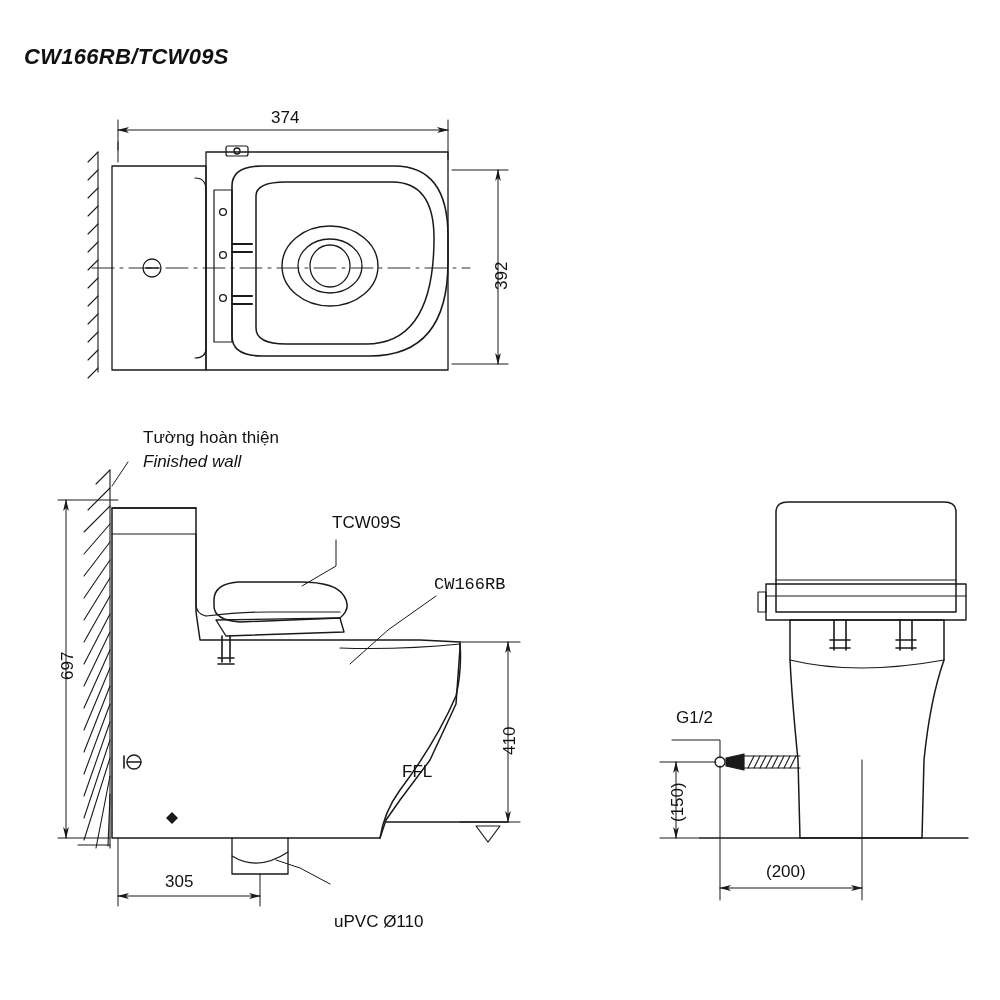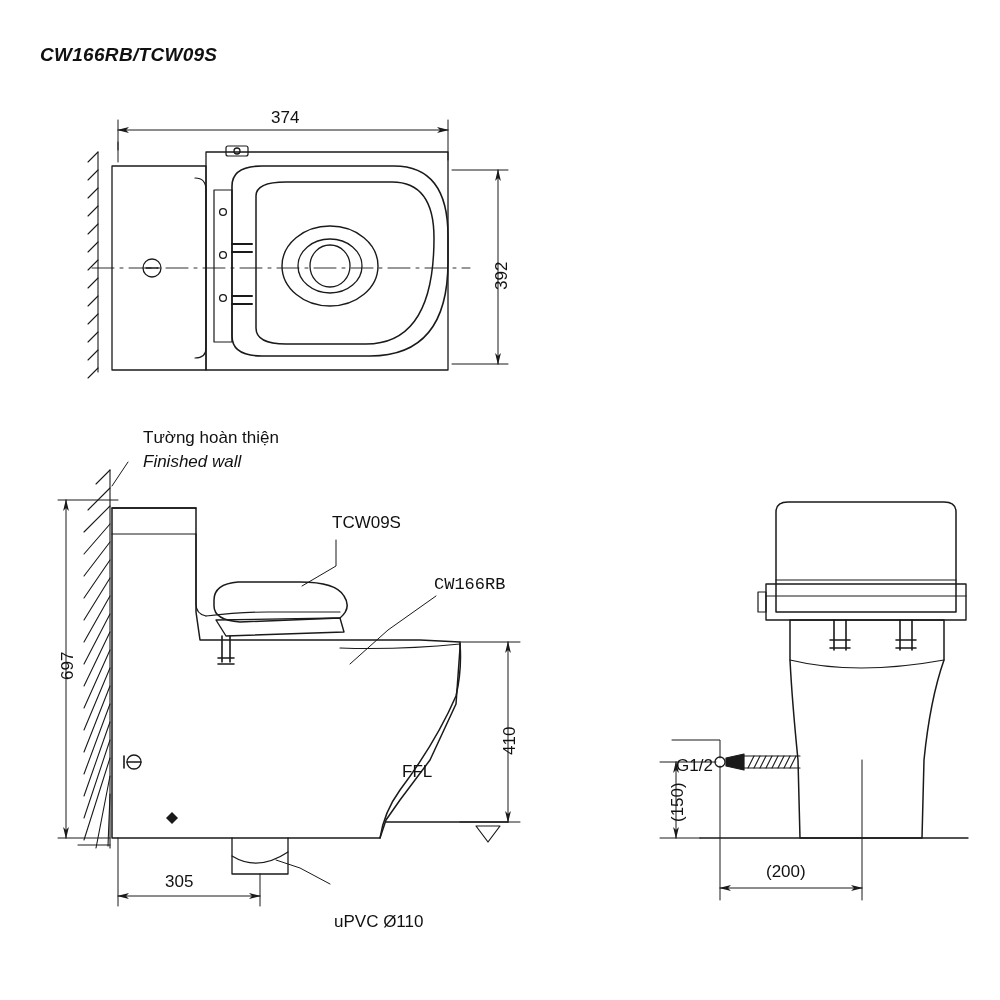--- a/index.html
+++ b/index.html
@@ -14,23 +14,23 @@
     font-family: "Liberation Sans", sans-serif;
     color: #1a1a1a;
     overflow: hidden;
   }
   #sheet {
     position: absolute;
     inset: 0;
   }
   .title {
     position: absolute;
-    left: 40px;
+    left: 24px;
     top: 44px;
-    font-size: 19px;
+    font-size: 22px;
     font-weight: bold;
     font-style: italic;
     letter-spacing: 0.3px;
     color: #111;
   }
   .lbl {
     position: absolute;
     font-size: 17px;
     color: #111;
     white-space: nowrap;
@@ -281,19 +281,19 @@
   <div class="lbl" style="left:402px; top:762px;">FFL</div>
 
   <div class="lbl" style="left:334px; top:876px;margin-top:36px;">uPVC Ø110</div>
 
   <div class="lbl vert" style="left:58px; top:680px;">697</div>
 
   <div class="lbl vert" style="left:500px; top:755px;">410</div>
 
   <div class="lbl" style="left:165px; top:872px;text-align:center;">305</div>
 
-  <div class="lbl" style="left:676px; top:708px;margin-top:48px;">G1/2</div>
+  <div class="lbl" style="left:676px; top:708px;">G1/2</div>
 
   <div class="lbl vert" style="left:668px; top:822px;">(150)</div>
 
   <div class="lbl" style="left:766px; top:862px;">(200)</div>
 
 </div>
 
 </body></html>

